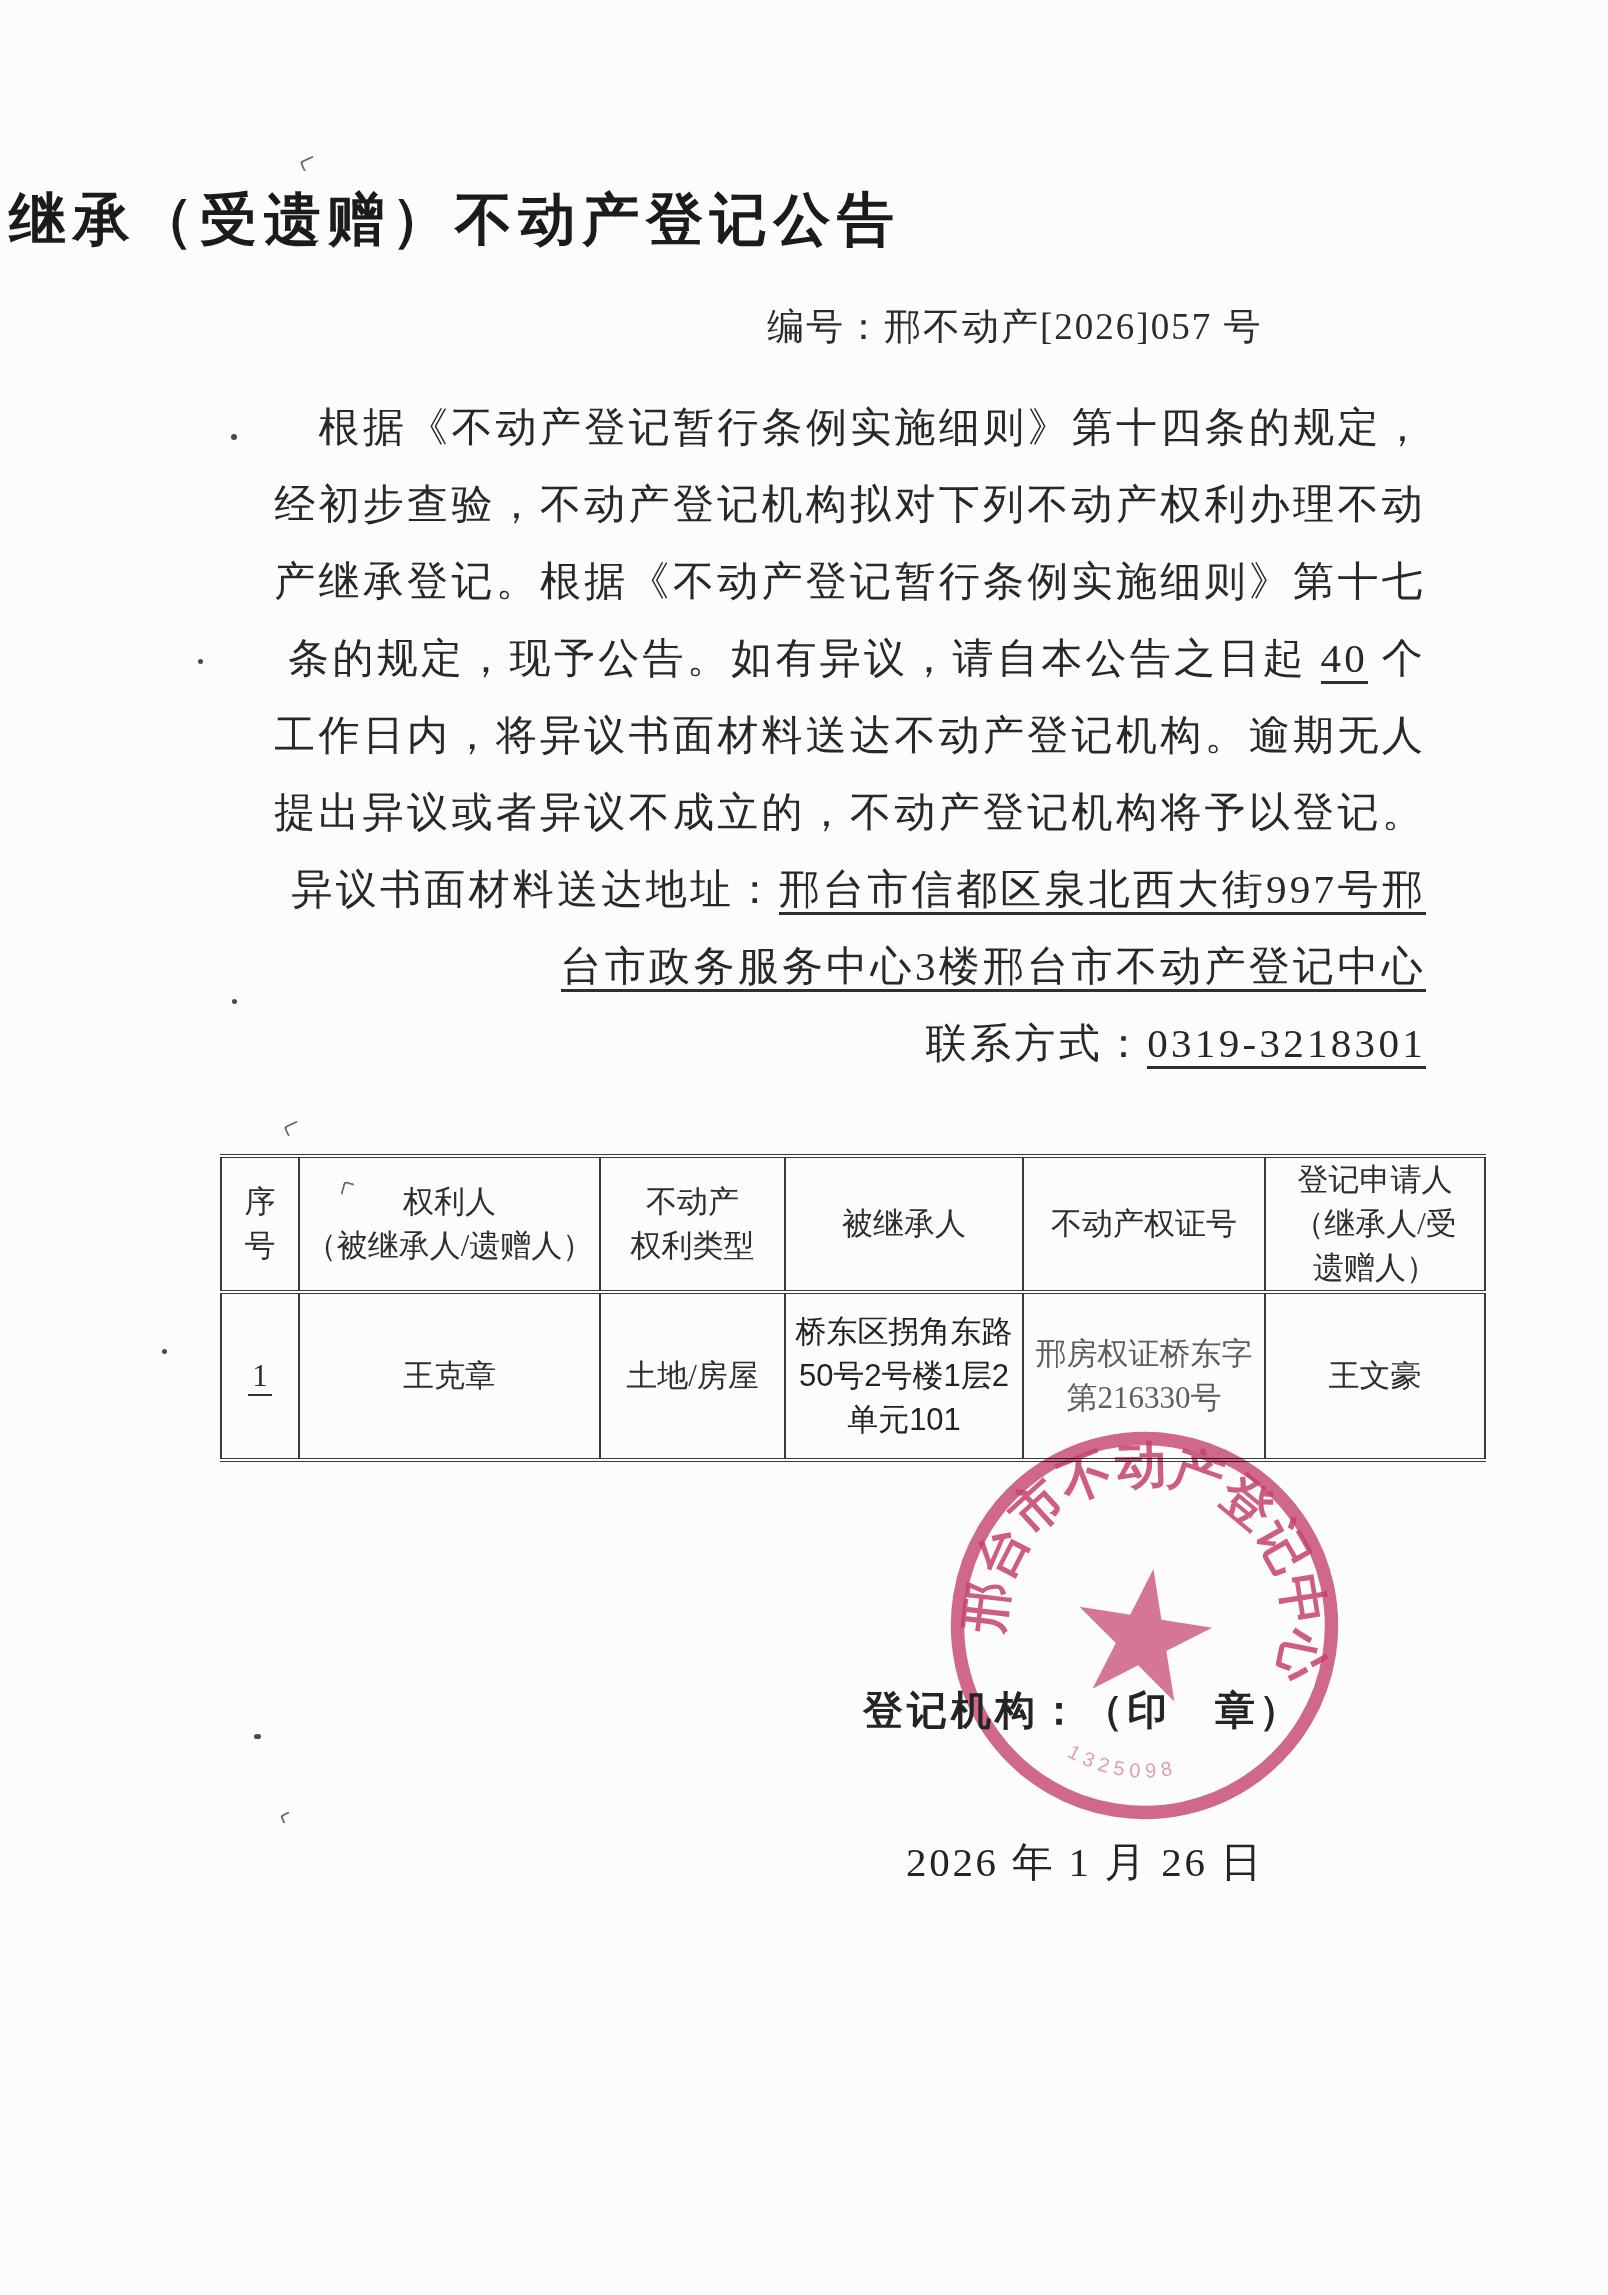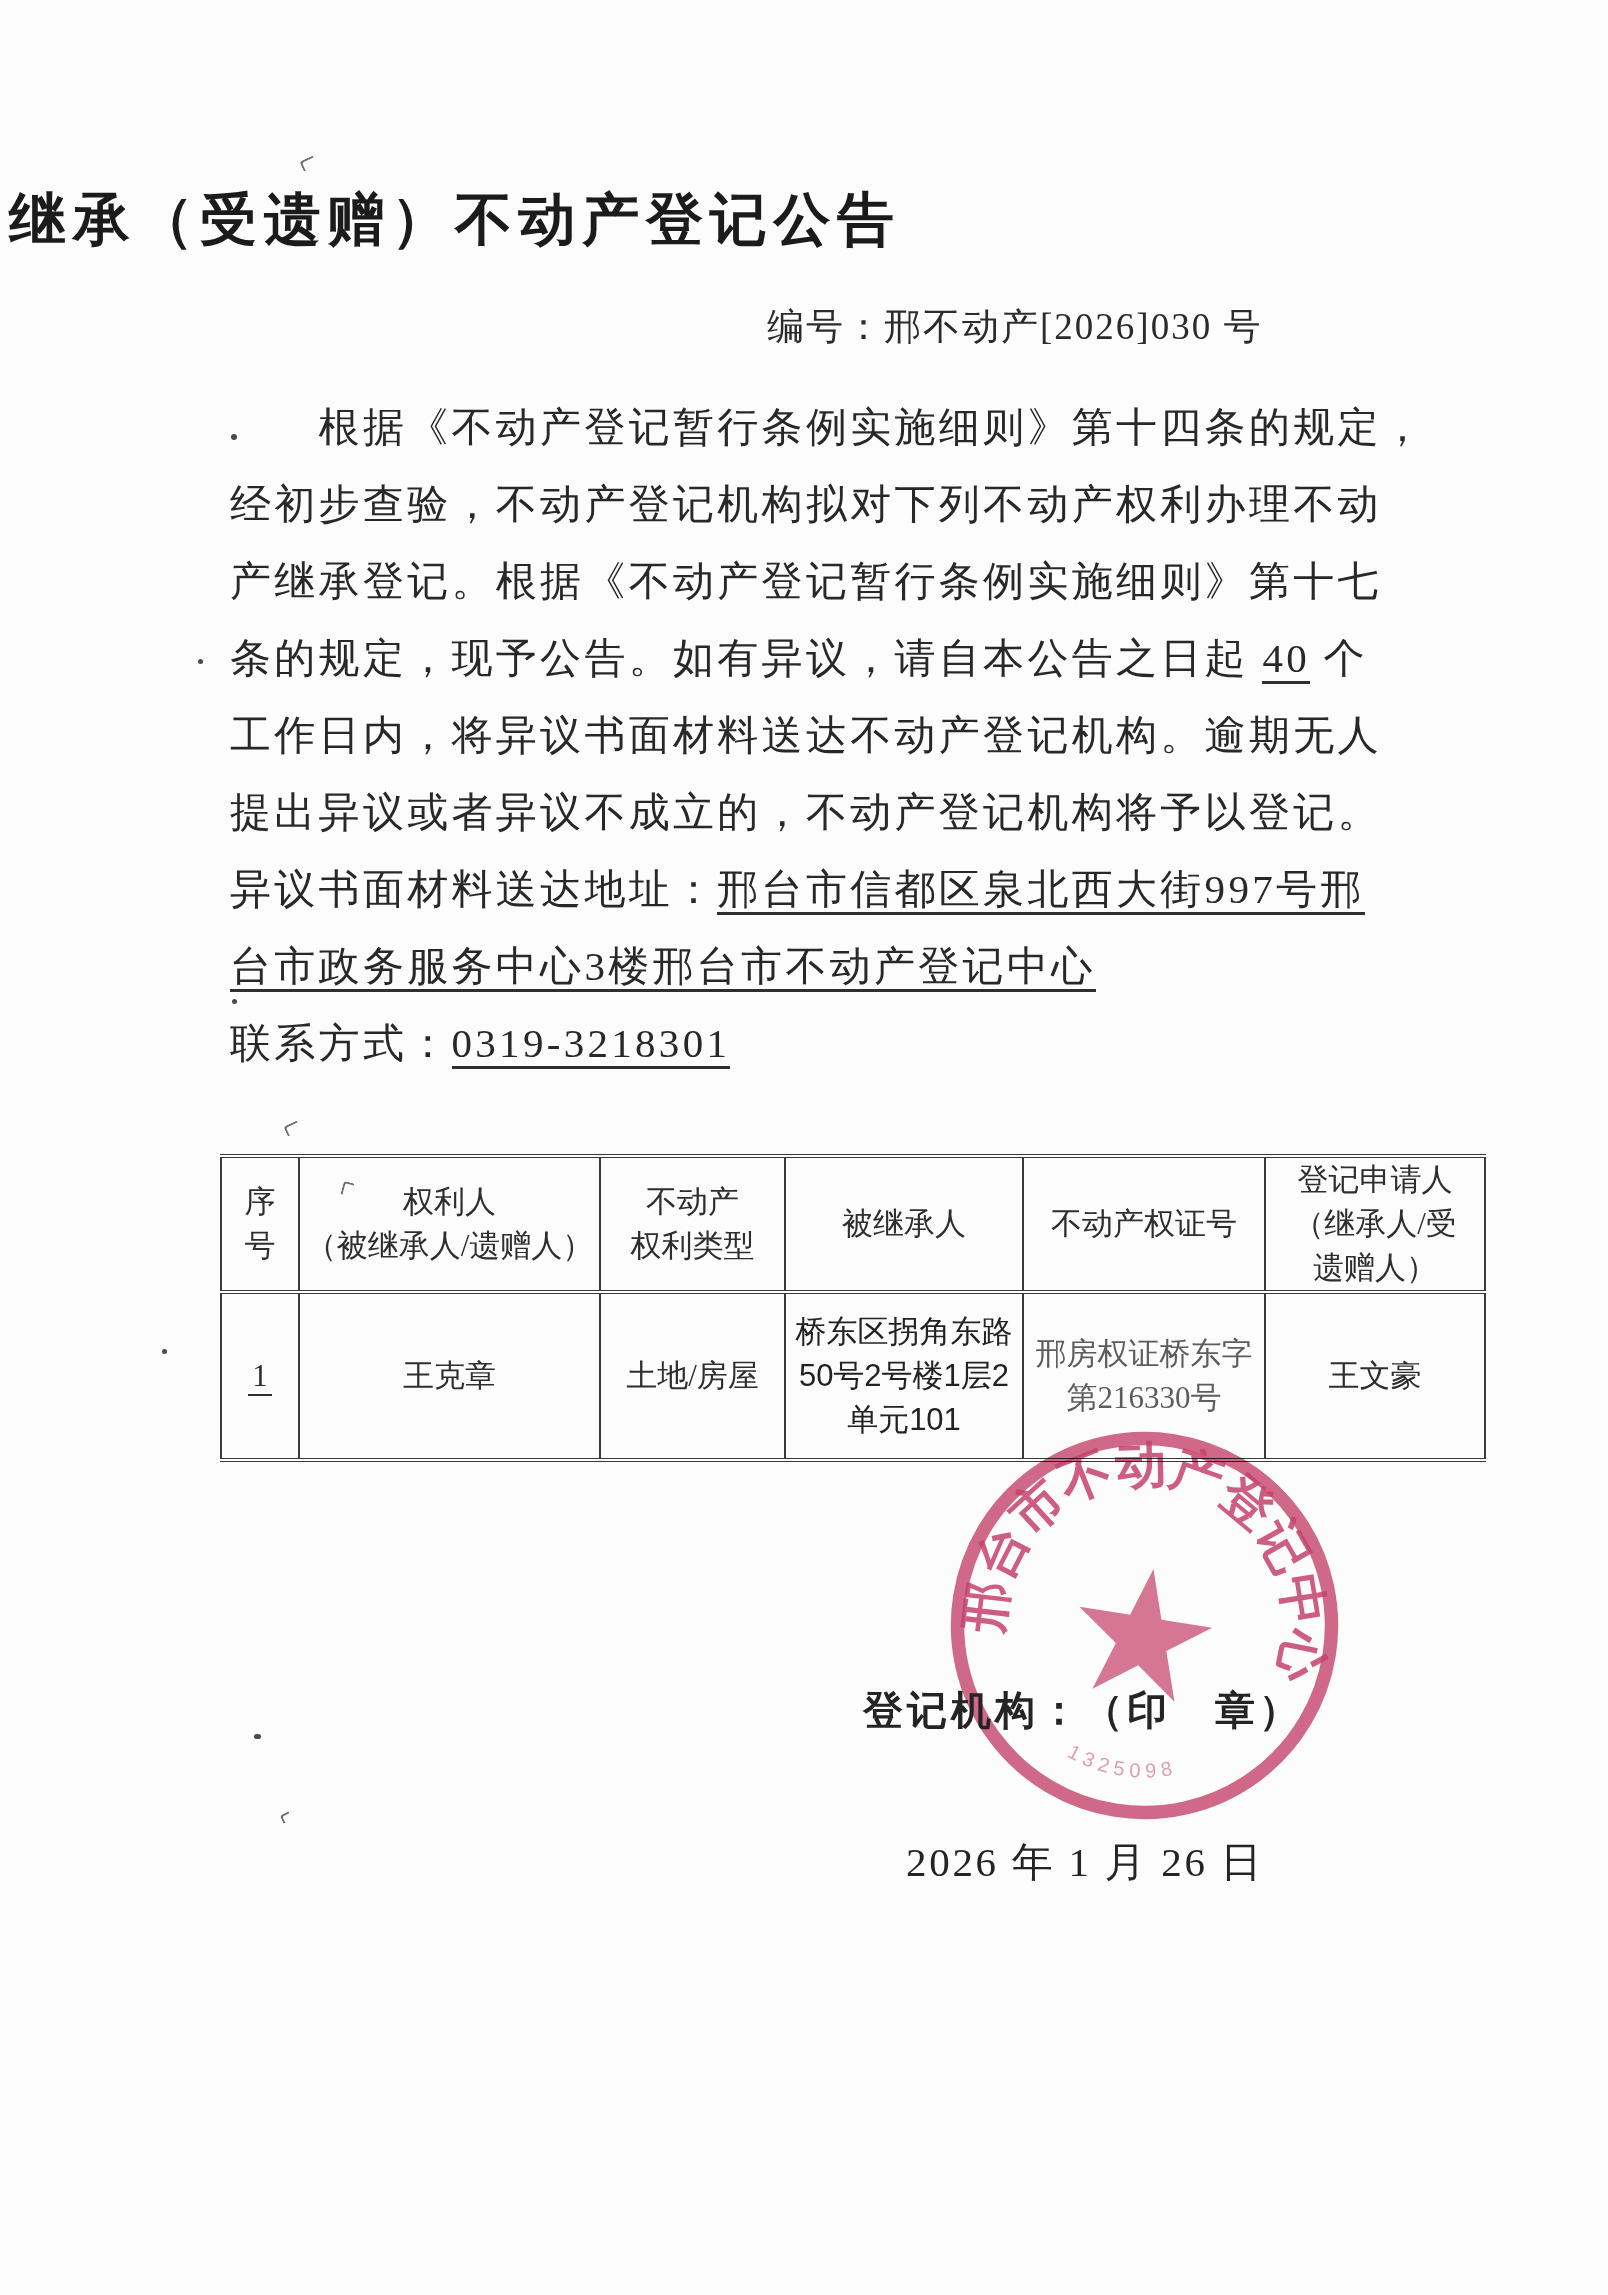--- a/index.html
+++ b/index.html
@@ -30,20 +30,21 @@
     position:absolute; top:302px; left:767px;
     font-size:37px; letter-spacing:2px;
     color:#2b2b2b;
     white-space:nowrap;
   }
   
   .body-text{
     position:absolute; top:389px; left:230px; width:1196px;
     font-size:41px; letter-spacing:3.3px;
     color:#282828;
+    text-align:right;
   }
   .body-line{
     height:77px; line-height:77px;
     white-space:nowrap;
   }
   .u{
     border-bottom:3.3px solid #2f2f2f;
     padding-bottom:0;
   }
   
@@ -115,21 +116,21 @@
     z-index:1; opacity:.8;
   }
 </style>
 </head>
 <body>
 
 <div class="page">
 
   <div class="title">继承（受遗赠）不动产登记公告</div>
 
-  <div class="doc-number">编号：邢不动产[2026]030 号</div>
+  <div class="doc-number">编号：邢不动产[2026]057 号</div>
 
   <div class="body-text">
       <div class="body-line"><span>　　根据《不动产登记暂行条例实施细则》第十四条的规定，</span></div>
       <div class="body-line"><span>经初步查验，不动产登记机构拟对下列不动产权利办理不动</span></div>
       <div class="body-line"><span>产继承登记。根据《不动产登记暂行条例实施细则》第十七</span></div>
       <div class="body-line"><span>条的规定，现予公告。如有异议，请自本公告之日起 </span><span class="u">40</span><span> 个</span></div>
       <div class="body-line"><span>工作日内，将异议书面材料送达不动产登记机构。逾期无人</span></div>
       <div class="body-line"><span>提出异议或者异议不成立的，不动产登记机构将予以登记。</span></div>
       <div class="body-line"><span>异议书面材料送达地址：</span><span class="u">邢台市信都区泉北西大街997号邢</span></div>
       <div class="body-line"><span class="u">台市政务服务中心3楼邢台市不动产登记中心</span></div>

